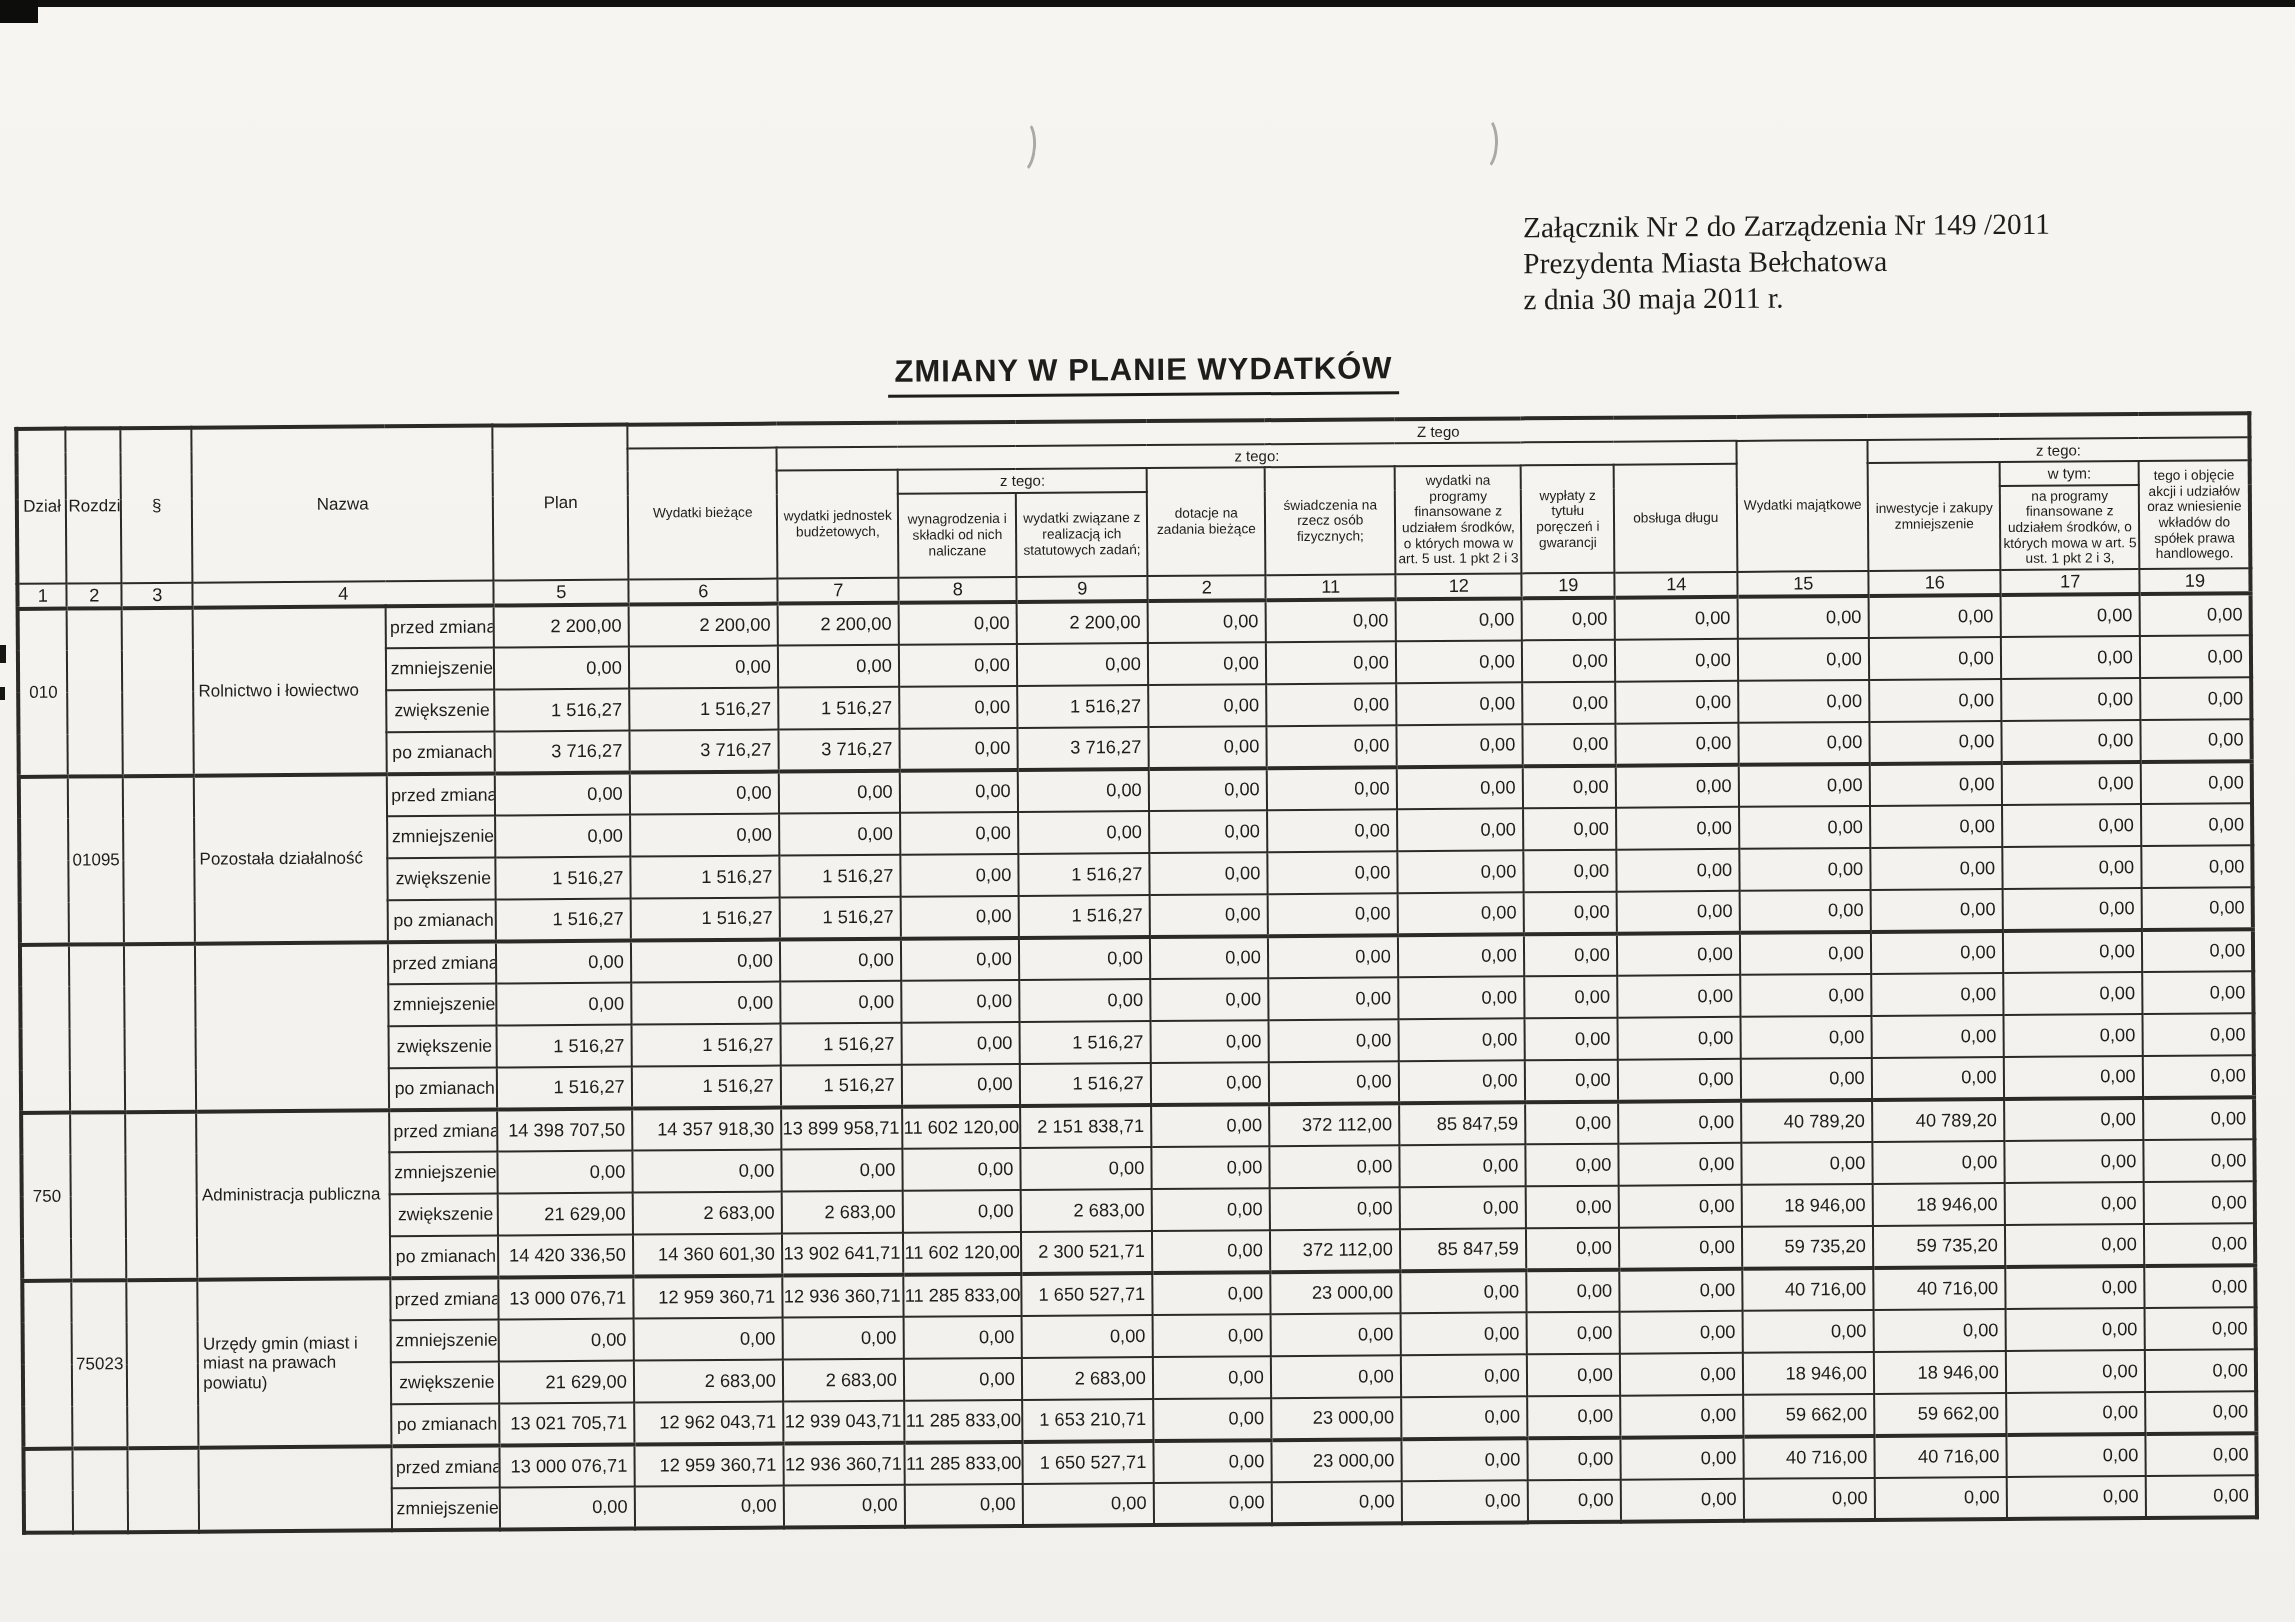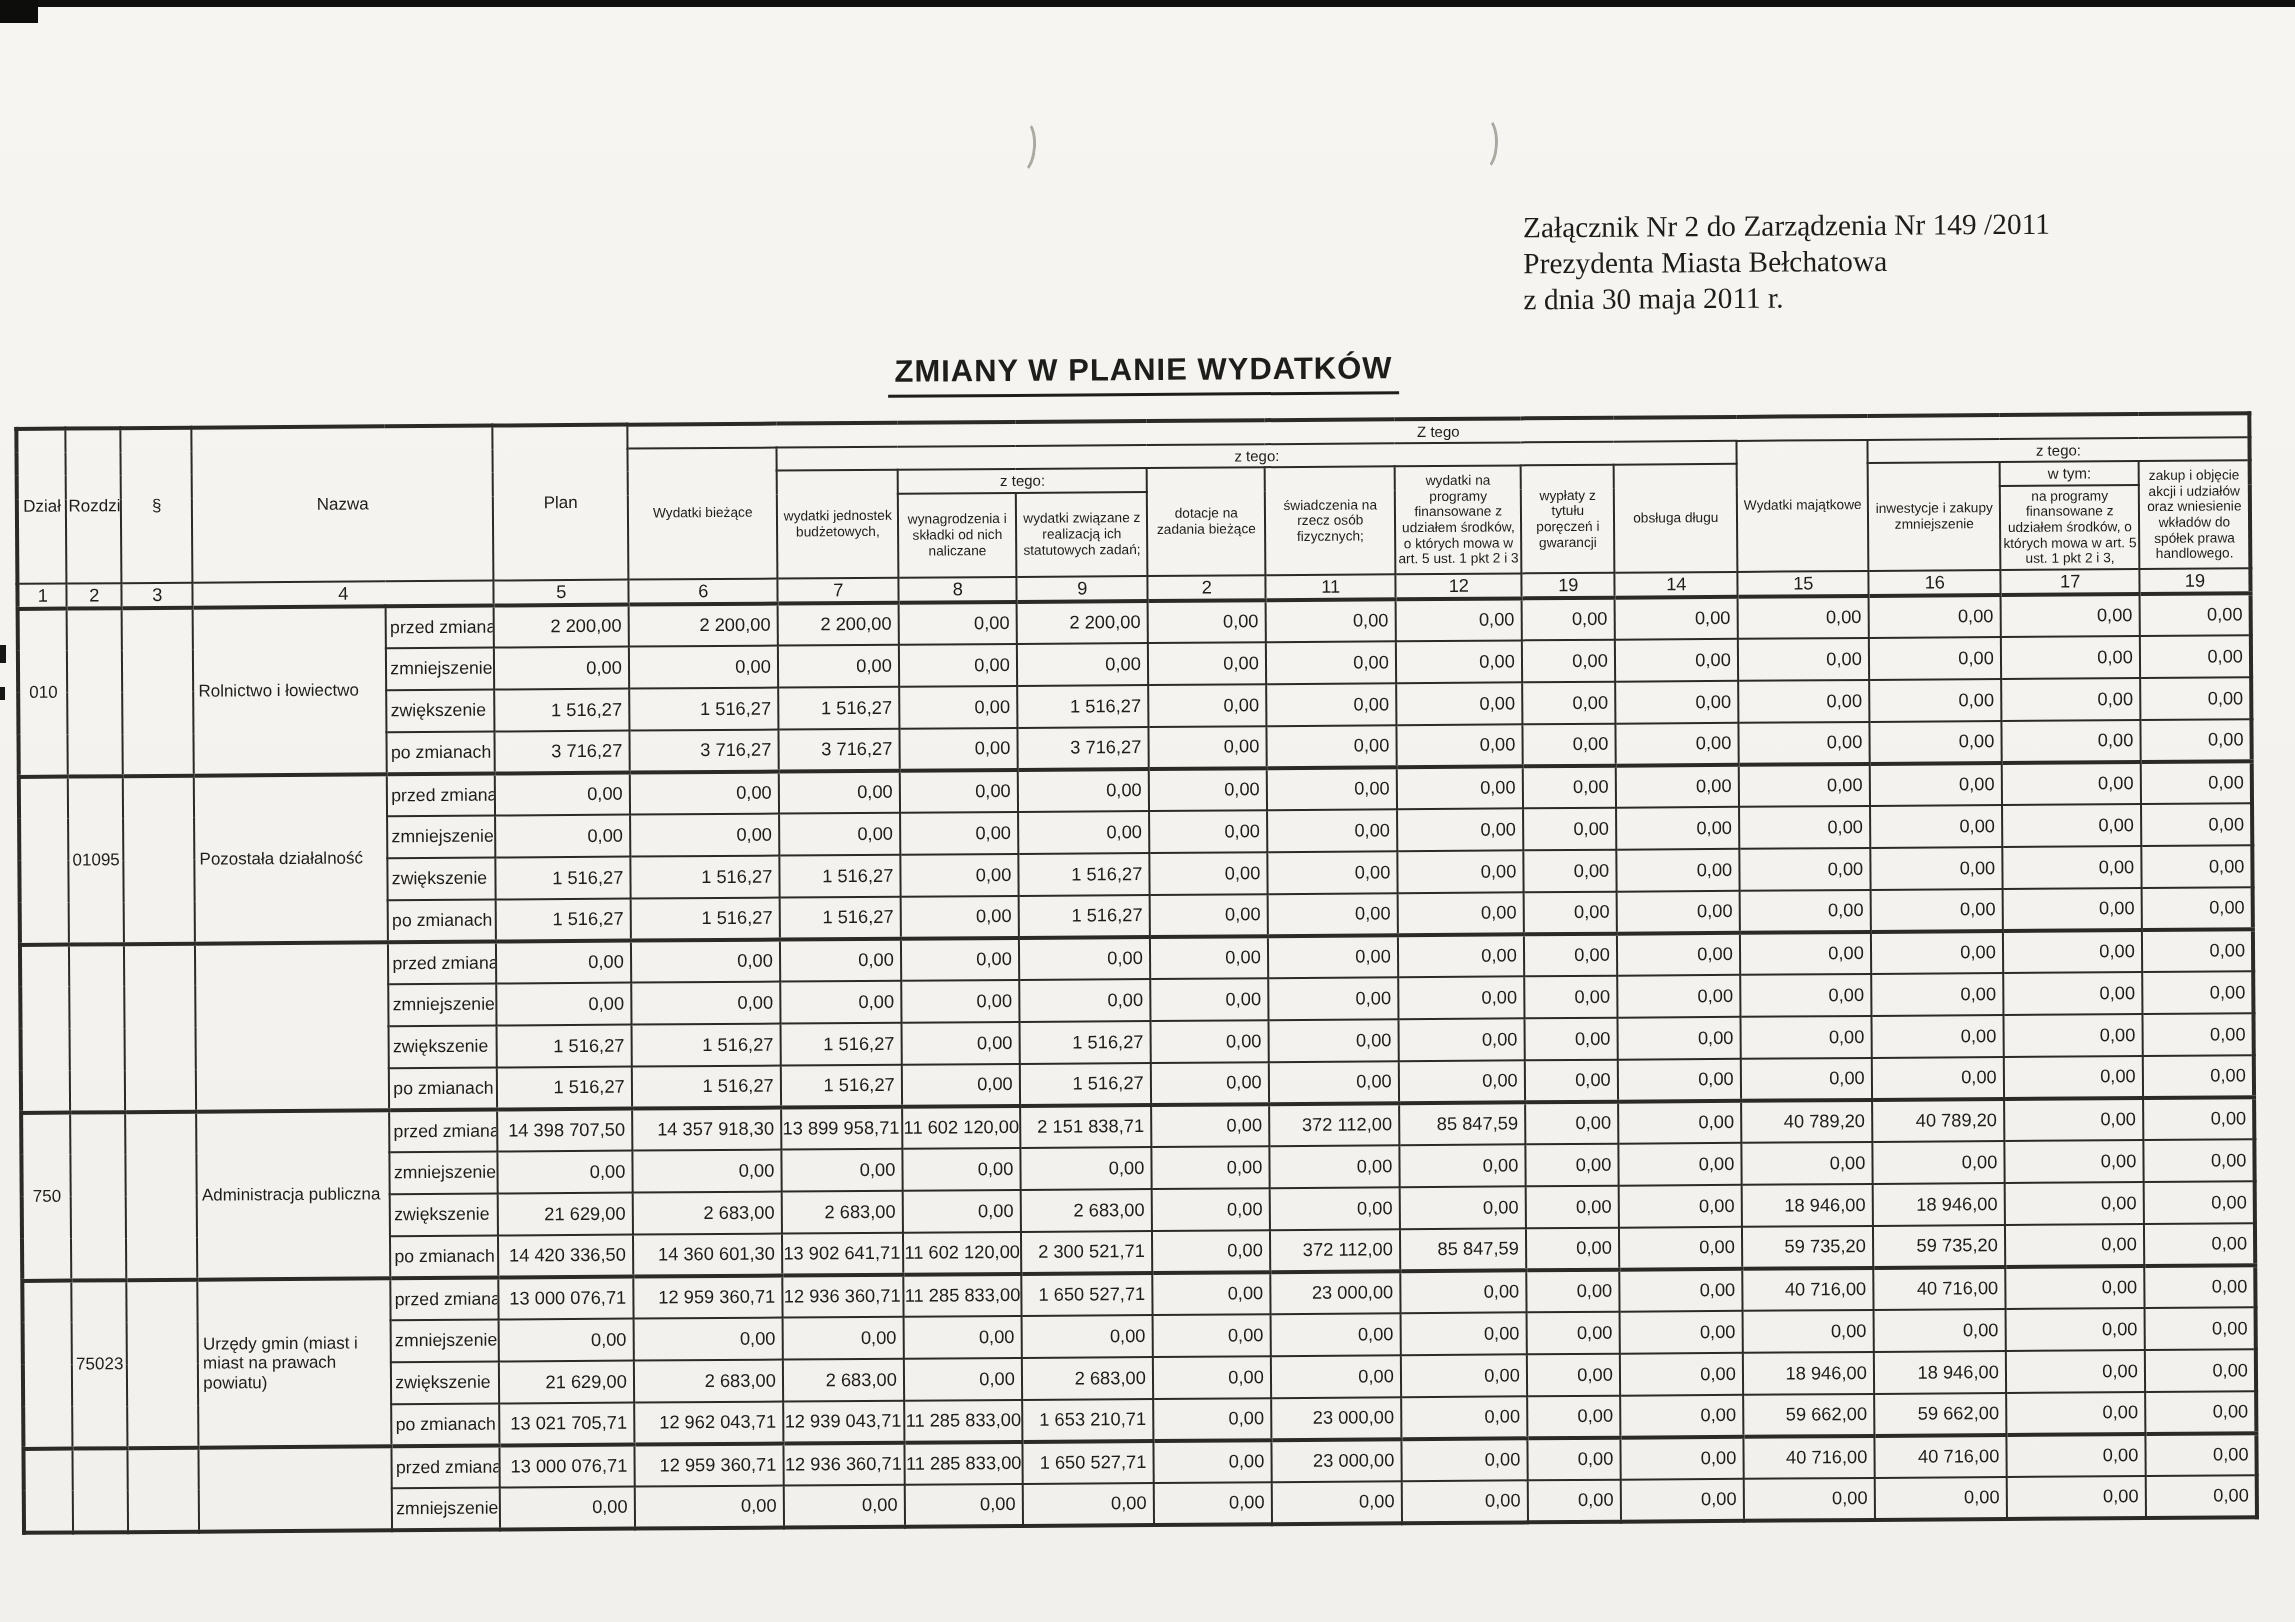--- a/index.html
+++ b/index.html
@@ -34,21 +34,21 @@
   .grid th, .grid td { border:2.6px solid #2b2a27; font-weight:normal; vertical-align:middle;
                        overflow:hidden; }
   .grid thead th { text-align:center; font-size:13.7px; line-height:1.14; padding:2px 1.3px; }
   .grid thead th.corner { font-size:17px; }
   .grid thead th.grp { font-size:15px; height:23.6px; padding:1.3px; }
   .grid tr.numrow td { height:22px; text-align:center; font-size:18.3px;
                        border-bottom-width:4.6px; padding:0; }
   .grid tbody td { height:42px; font-size:18.3px; }
   .grid tbody tr.group-start td { border-top-width:4.6px; }
   .grid td.num { text-align:right; padding-right:6.5px; white-space:nowrap; }
-  .grid td.rowlabel { text-align:left; padding-left:3px; font-size:17.7px; white-space:nowrap; }
+  .grid td.rowlabel { text-align:center; padding-left:3px; font-size:17.7px; white-space:nowrap; }
   .grid td.dzial, .grid td.rozdzial, .grid td.paragraf { text-align:center; font-size:17px; }
   .grid td.nazwa { text-align:left; vertical-align:middle; padding:2.6px 3.9px; font-size:17px; line-height:1.15; }
 </style>
 </head>
 <body>
 
 <div class="page">
   <div class="scan-bar-top"></div>
   <div class="scan-corner"></div>
   <div class="scan-tick t1"></div>
@@ -108,21 +108,21 @@
         <tr>
           <th rowspan="2">wydatki jednostek budżetowych,</th>
           <th colspan="2" class="grp">z tego:</th>
           <th rowspan="2">dotacje na zadania bieżące</th>
           <th rowspan="2">świadczenia na rzecz osób fizycznych;</th>
           <th rowspan="2">wydatki na programy finansowane z udziałem środków, o których mowa w art. 5 ust. 1 pkt 2 i 3</th>
           <th rowspan="2">wypłaty z tytułu poręczeń i gwarancji</th>
           <th rowspan="2">obsługa długu</th>
           <th rowspan="2">inwestycje i zakupy zmniejszenie</th>
           <th class="grp">w tym:</th>
-          <th rowspan="2">zakup i objęcie akcji i udziałów oraz wniesienie wkładów do spółek prawa handlowego.</th>
+          <th rowspan="2">tego i objęcie akcji i udziałów oraz wniesienie wkładów do spółek prawa handlowego.</th>
         </tr>
         <tr>
           <th>wynagrodzenia i składki od nich naliczane</th>
           <th>wydatki związane z realizacją ich statutowych zadań;</th>
           <th>na programy finansowane z udziałem środków, o których mowa w art. 5 ust. 1 pkt 2 i 3,</th>
         </tr>
         <tr class="numrow">
             <td>1</td>
             <td>2</td>
             <td>3</td>

